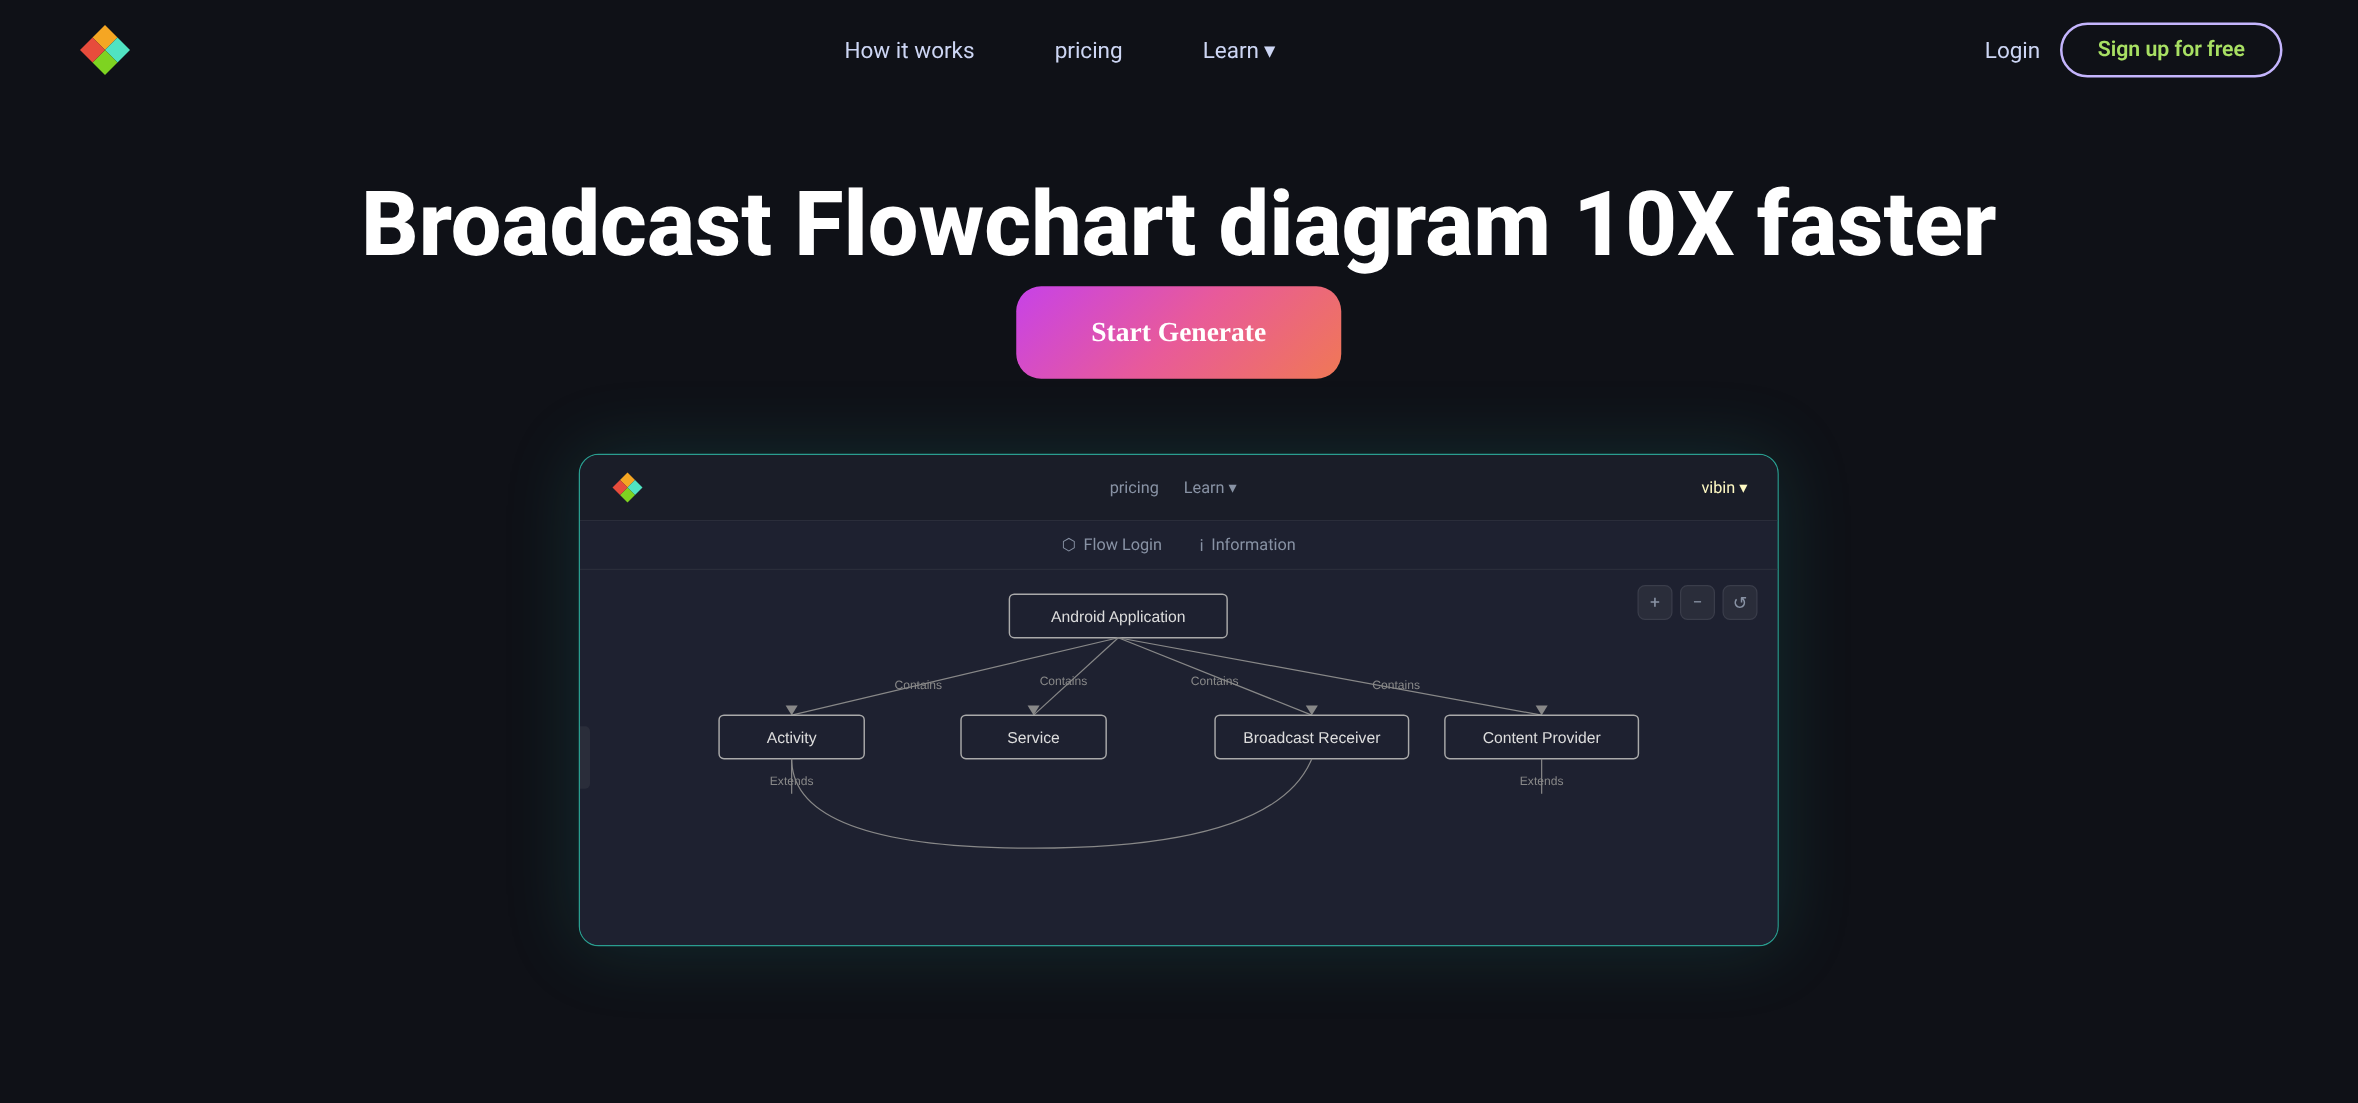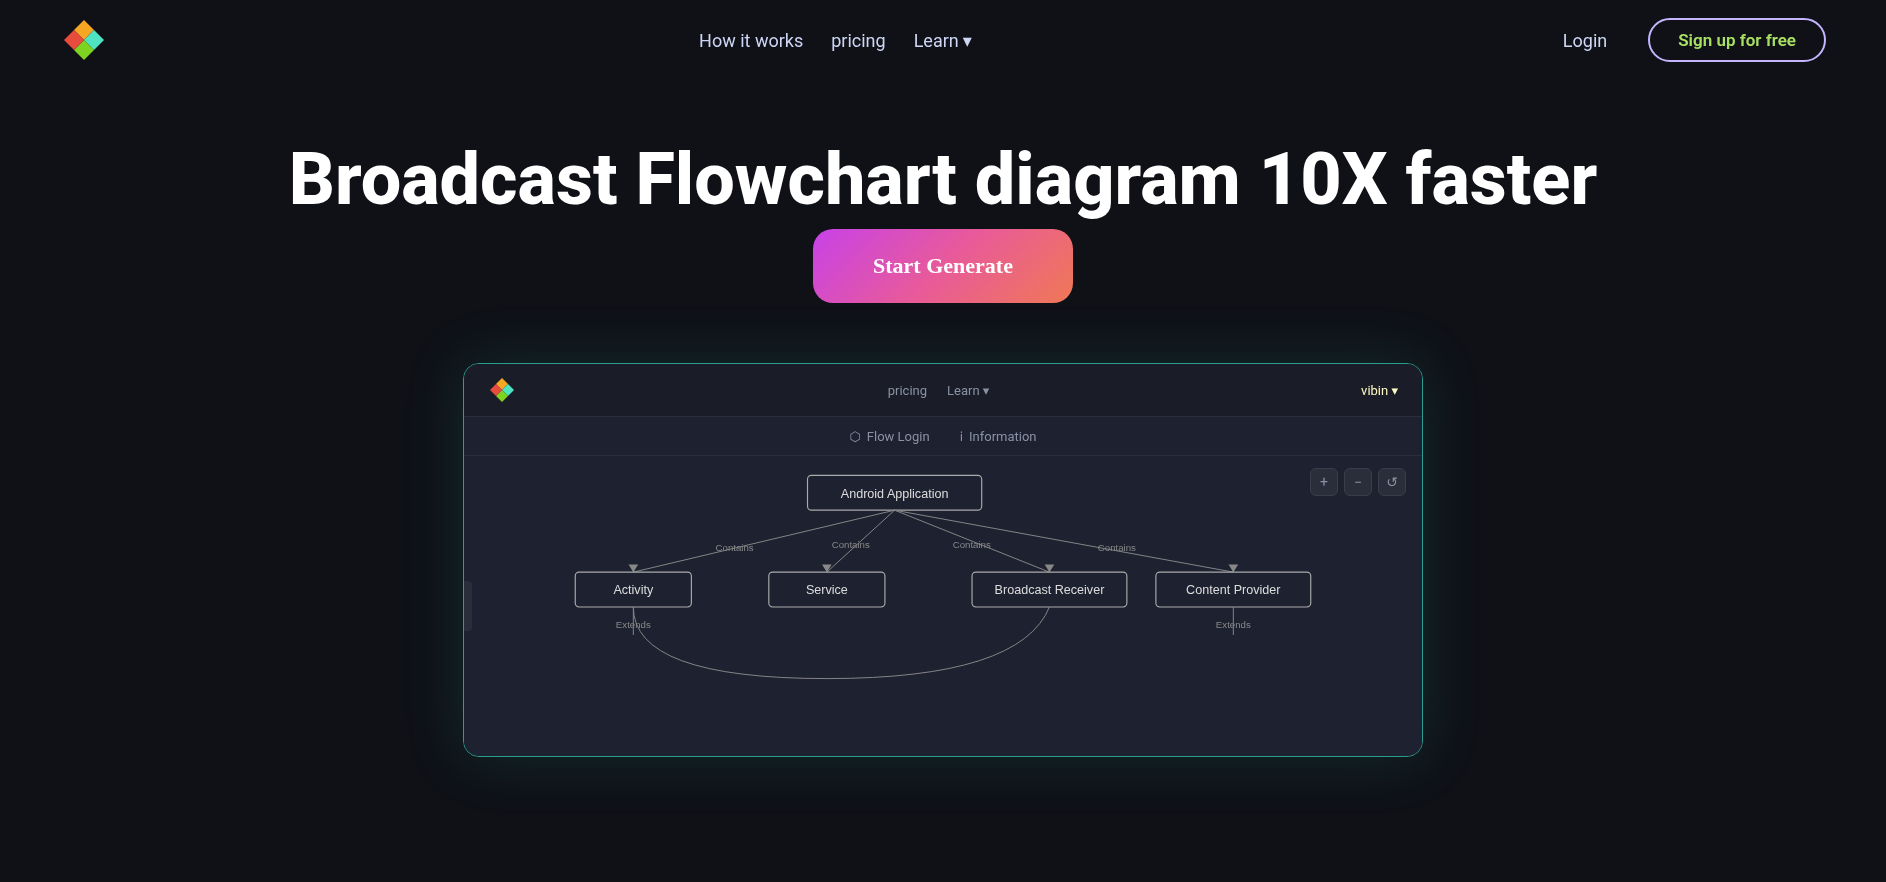--- a/index.html
+++ b/index.html
@@ -32,42 +32,42 @@
     }
 
     .logo-diamond {
       width: 48px;
       height: 48px;
     }
 
     .nav-links {
       display: flex;
       align-items: center;
-      gap: 28px;
+      gap: 64px;
       list-style: none;
     }
 
     .nav-links a {
       color: #cdd6f4;
       text-decoration: none;
       font-size: 18px;
       font-weight: 400;
       cursor: pointer;
     }
 
     .nav-links .learn-link {
       display: flex;
       align-items: center;
       gap: 4px;
     }
 
     .nav-right {
       display: flex;
       align-items: center;
-      gap: 41px;
+      gap: 16px;
     }
 
     .login-btn {
       color: #cdd6f4;
       font-size: 18px;
       cursor: pointer;
       background: none;
       border: none;
       font-family: inherit;
     }

